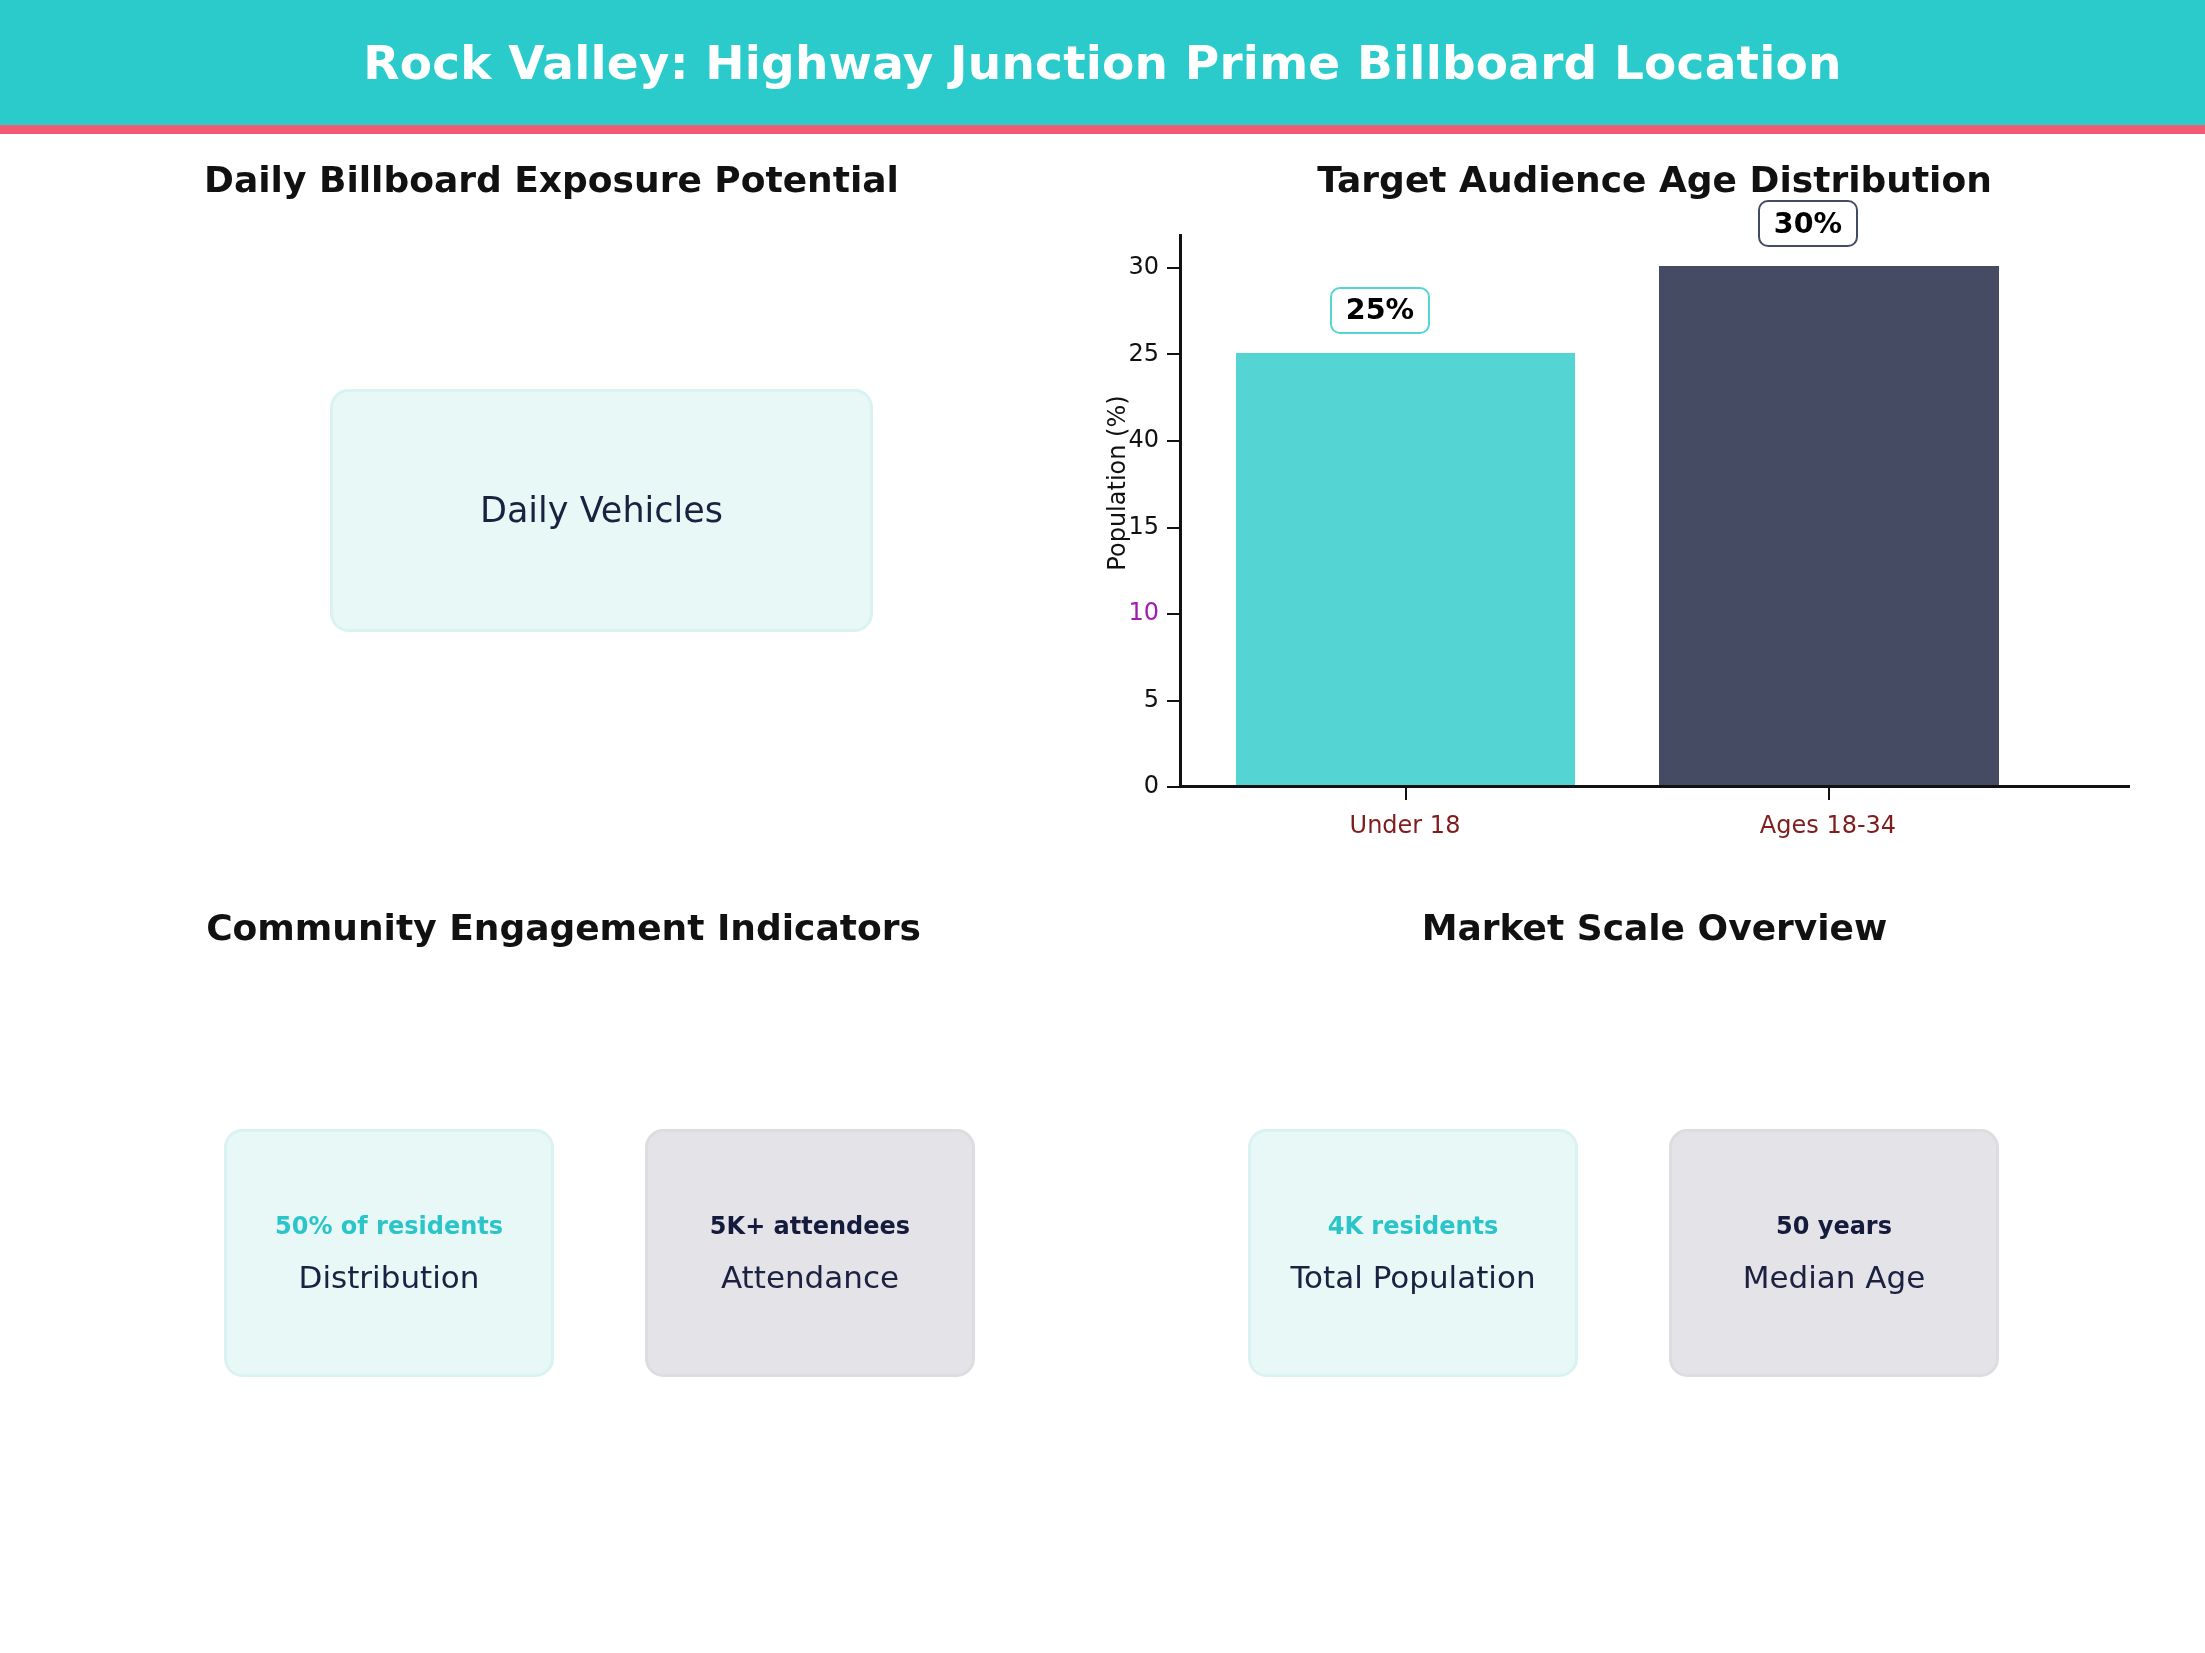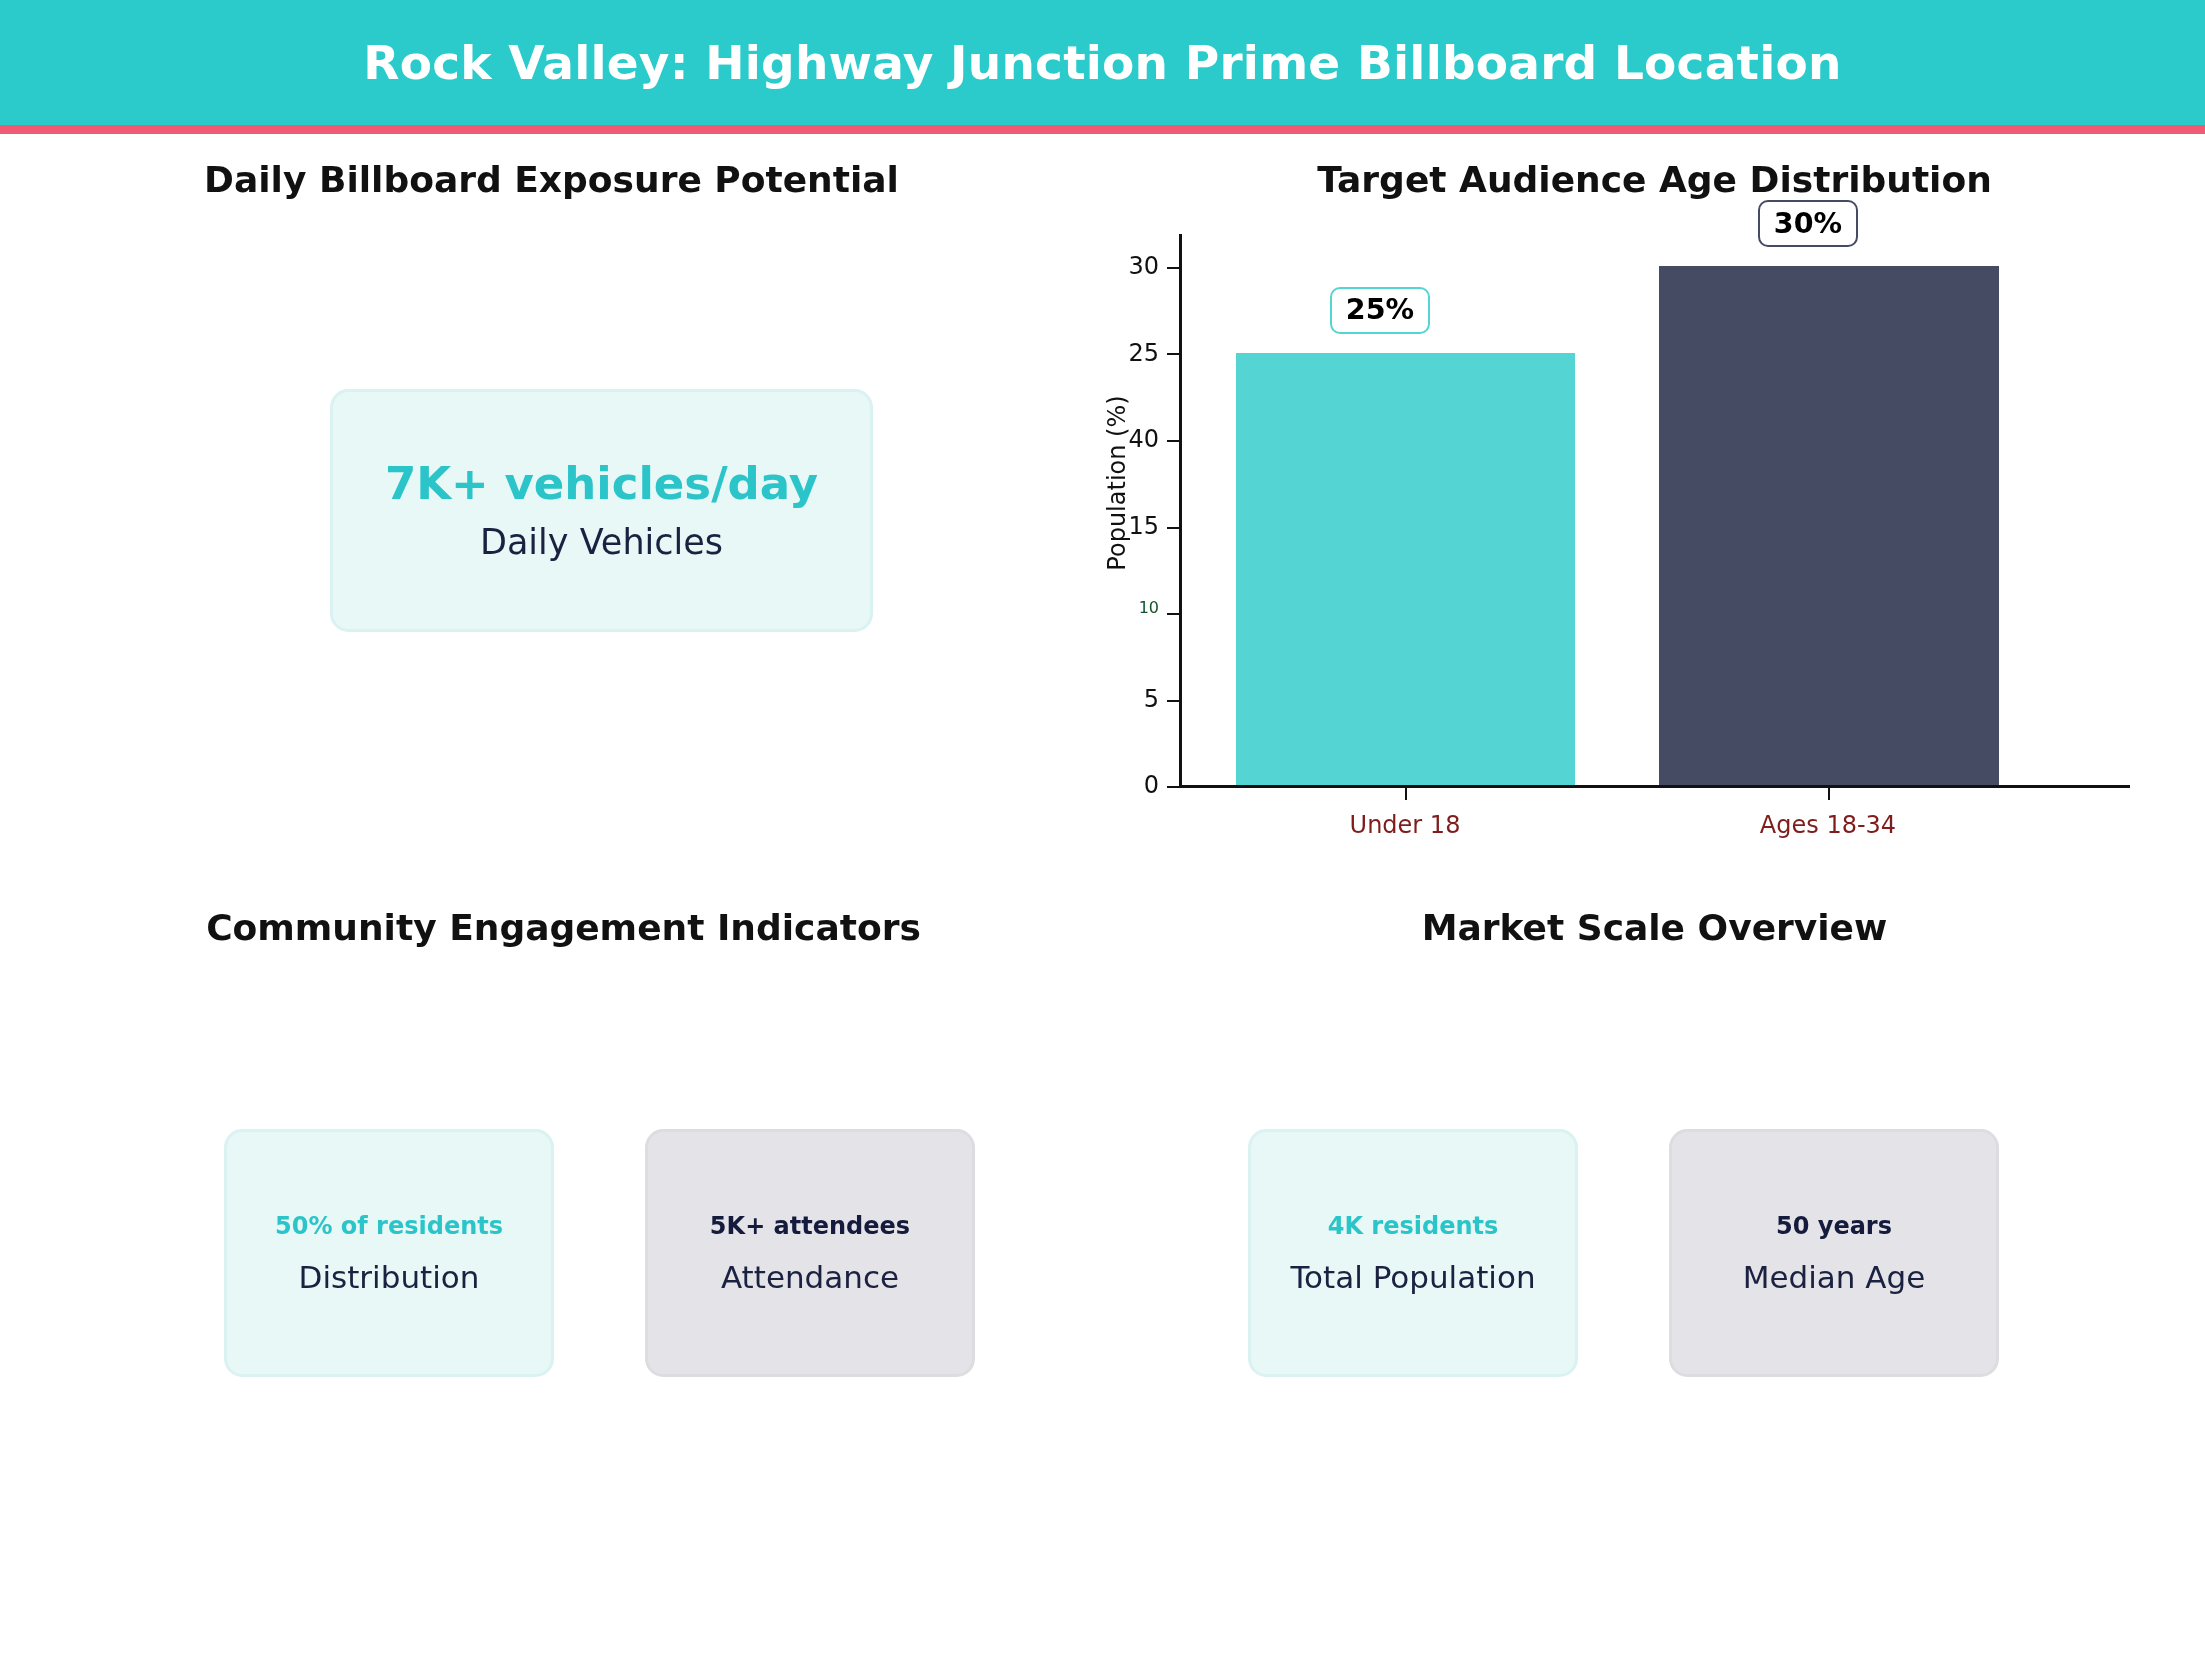--- a/index.html
+++ b/index.html
@@ -208,42 +208,41 @@
   <div class="header-title">Rock Valley: Highway Junction Prime Billboard Location</div>
 </div>
 <div class="header-accent"></div>
 
 <div class="panel-title" id="title-exposure">Daily Billboard Exposure Potential</div>
 <div class="panel-title" id="title-audience">Target Audience Age Distribution</div>
 <div class="panel-title" id="title-community">Community Engagement Indicators</div>
 <div class="panel-title" id="title-market">Market Scale Overview</div>
 
 <div class="kpi-card mint" id="card-daily-vehicles">
-  <div class="kpi-value teal">7K+ vehicles/day</div>
   <div class="kpi-label">Daily Vehicles</div>
 </div>
 
 <div class="chart">
 
   <div class="axis-line-y"></div>
   <div class="axis-line-x"></div>
 
   <div class="ylabel">Population (%)</div>
 
   <div class="y-tick" style="top:593px;"></div>
   <div class="y-tick" style="top:507px;"></div>
   <div class="y-tick" style="top:420px;"></div>
   <div class="y-tick" style="top:334px;"></div>
   <div class="y-tick" style="top:247px;"></div>
   <div class="y-tick" style="top:160px;"></div>
   <div class="y-tick" style="top:74px;"></div>
 
   <div style="position:absolute; left:0; top:578px; width:56px; text-align:right; font-size:24px; color:#111;">0</div>
   <div style="position:absolute; left:0; top:492px; width:56px; text-align:right; font-size:24px; color:#111;">5</div>
-  <div style="position:absolute; left:0; top:405px; width:56px; text-align:right; font-size:16px; color:#14532d;">10</div>
+  <div style="position:absolute; left:0; top:405px; width:56px; text-align:right; font-size:24px; color:#a21caf;">10</div>
   <div style="position:absolute; left:0; top:319px; width:56px; text-align:right; font-size:24px; color:#111;">15</div>
   <div style="position:absolute; left:0; top:232px; width:56px; text-align:right; font-size:24px; color:#111;">40</div>
   <div style="position:absolute; left:0; top:146px; width:56px; text-align:right; font-size:24px; color:#111;">25</div>
   <div style="position:absolute; left:0; top:59px; width:56px; text-align:right; font-size:24px; color:#111;">30</div>
 
   <div class="bar teal" style="left:133px; width:339px; height:432px; top:160px;"></div>
   <div class="bar dark" style="left:556px; width:340px; height:519px; top:73px;"></div>
 
   <div class="bar-value-label teal-border" style="left:227px; top:94px;">25%</div>
   <div class="bar-value-label dark-border" style="left:655px; top:7.4px;">30%</div>

